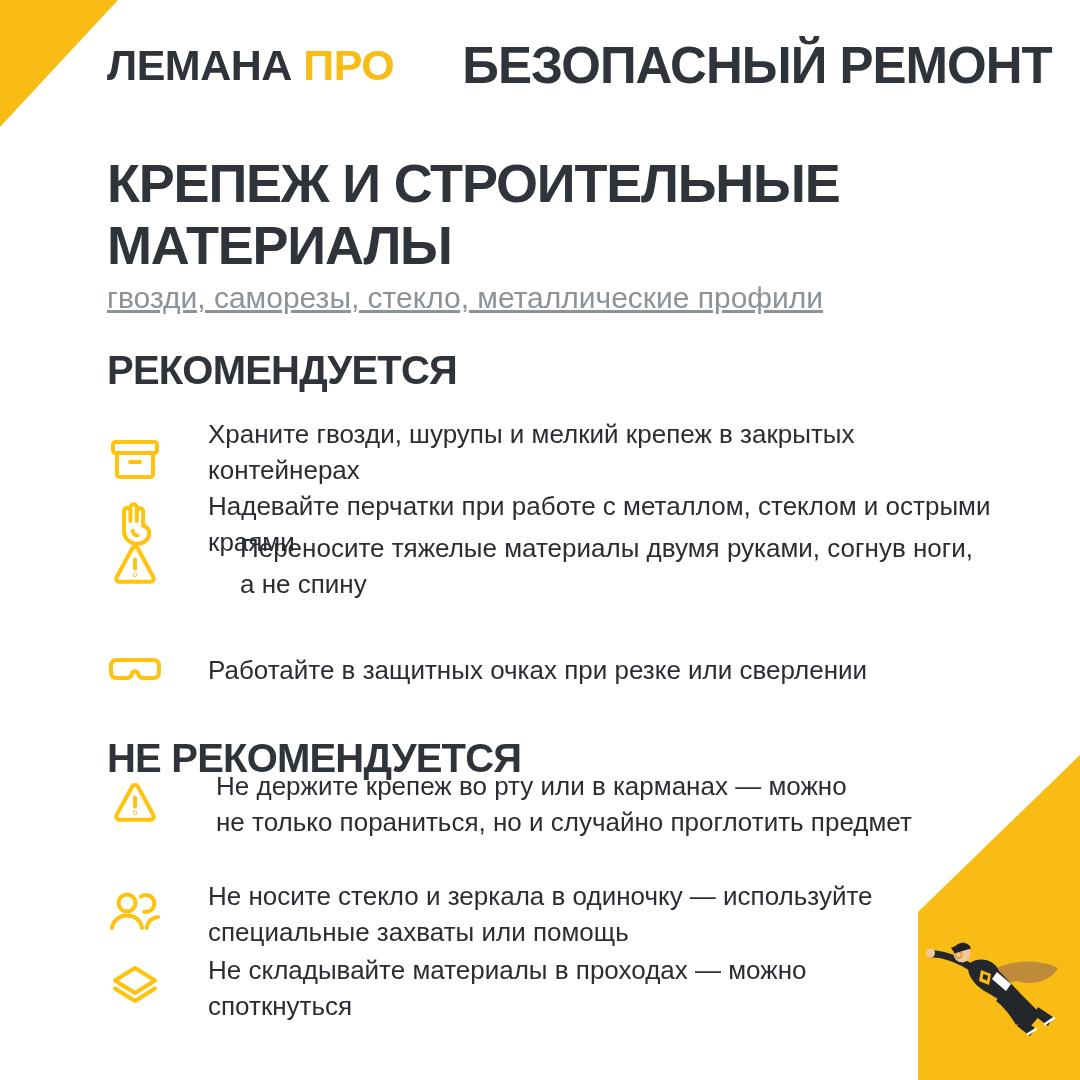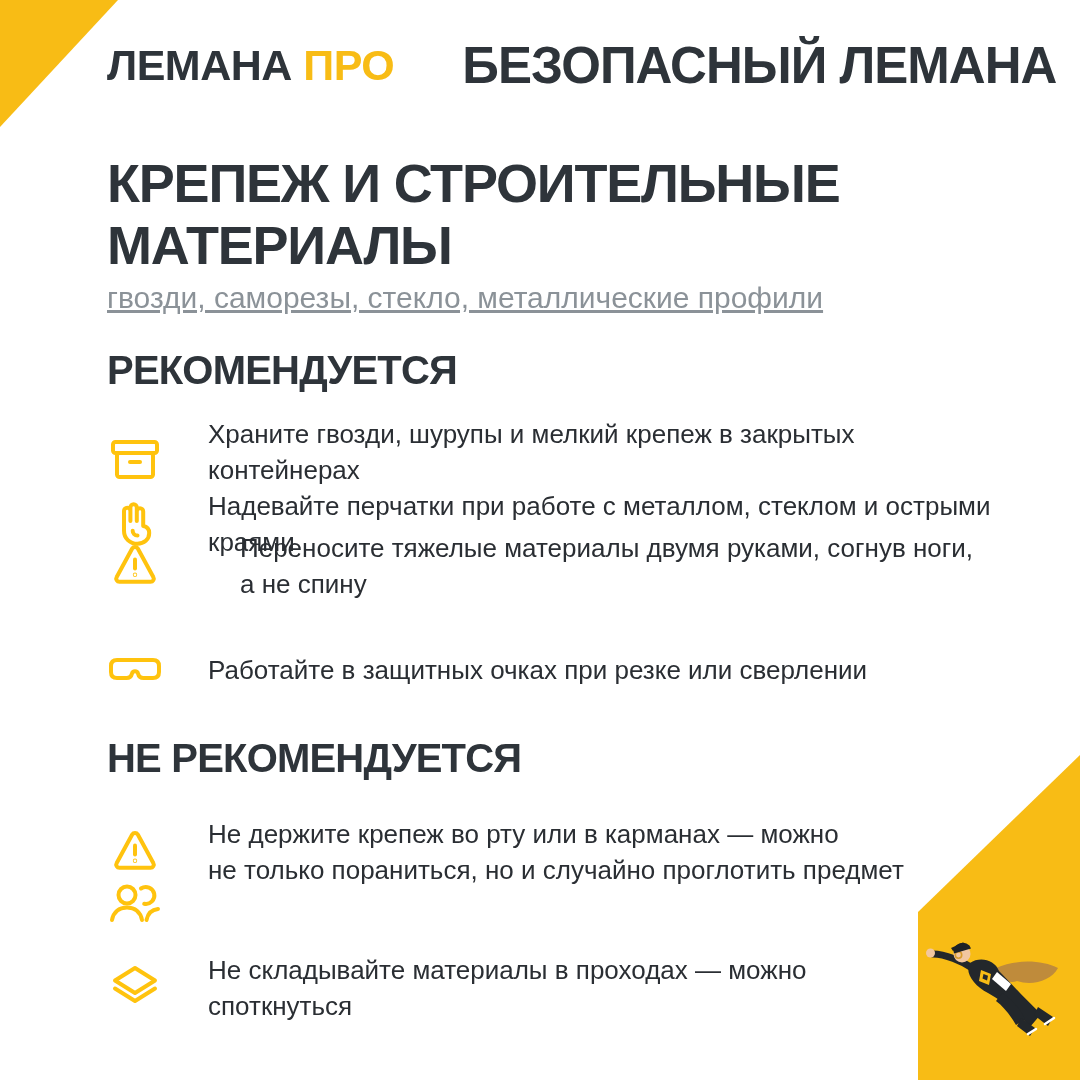--- a/index.html
+++ b/index.html
@@ -45,34 +45,34 @@
   .row{
     position:absolute;left:107px;right:30px;
     display:flex;align-items:center;
   }
   .row .icon-box{width:56px;flex:0 0 56px;display:flex;align-items:center;justify-content:center;}
   .row .item-text{
     margin-left:45px;font-size:26px;line-height:36px;font-weight:500;
     color:#2a2e33;white-space:pre-line;
   }
   #rec-item-0{top:416px;align-items:flex-end;} #rec-item-1{top:488px;} #rec-item-2{top:530px;gap:32px;} #rec-item-3{top:642px;}
-  #norec-item-0{top:816px;} #norec-item-1{top:878px;} #norec-item-2{top:952px;}
+  #norec-item-0{top:768px;gap:8px;} #norec-item-1{top:878px;} #norec-item-2{top:952px;}
   .icn{stroke:#FFC30E;stroke-width:4;fill:none;stroke-linecap:round;stroke-linejoin:round;}
 </style>
 </head>
 <body>
 
 <div class="tl-triangle"></div>
 
 <div class="header">
   <div class="logo">
     <span>ЛЕМАНА</span>
     <span class="pro">ПРО</span>
   </div>
-  <div class="page-title">БЕЗОПАСНЫЙ ЛЕМАНА</div>
+  <div class="page-title">БЕЗОПАСНЫЙ РЕМОНТ</div>
 </div>
 
 <div class="hero-title">КРЕПЕЖ И СТРОИТЕЛЬНЫЕ
 МАТЕРИАЛЫ</div>
 <div class="hero-subtitle">гвозди, саморезы, стекло, металлические профили</div>
 
 <div class="sec-heading" id="rec-heading">РЕКОМЕНДУЕТСЯ</div>
 
 <div class="row" id="rec-item-0">
   <span class="icon-box">
@@ -134,20 +134,22 @@
 
 <div class="row" id="norec-item-1">
   <span class="icon-box">
     <svg width="56" height="56" viewBox="0 0 56 56" class="icn">
       <circle cx="20" cy="17" r="8.5"></circle>
       <path d="M5 42 c1.5 -8 7 -12.5 15 -12.5 s13.5 4.5 15 12.5"></path>
       <path d="M34 10.5 a8.5 8.5 0 1 1 3.2 15.3"></path>
       <path d="M39.5 42 c1.4 -6.8 5.4 -10.4 11.5 -11"></path>
     </svg>
   </span>
+  <span class="item-text">Не носите стекло и зеркала в одиночку — используйте
+специальные захваты или помощь</span>
 </div>
 
 <div class="row" id="norec-item-2">
   <span class="icon-box">
     <svg width="56" height="56" viewBox="0 0 56 56" class="icn">
       <polygon points="28,8 48,20.5 28,33 8,20.5"></polygon>
       <polyline points="8,28.5 28,41 48,28.5"></polyline>
     </svg>
   </span>
   <span class="item-text">Не складывайте материалы в проходах — можно

